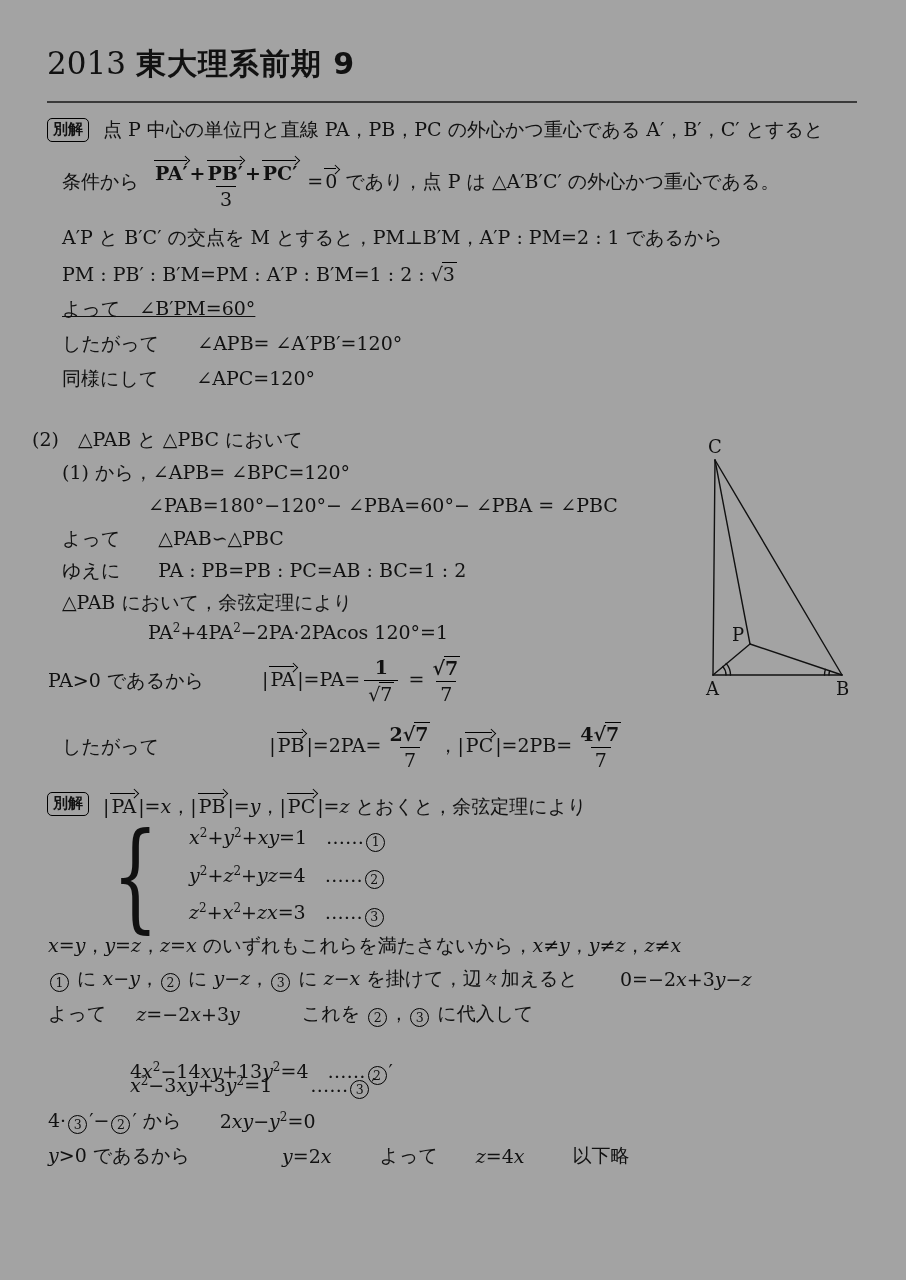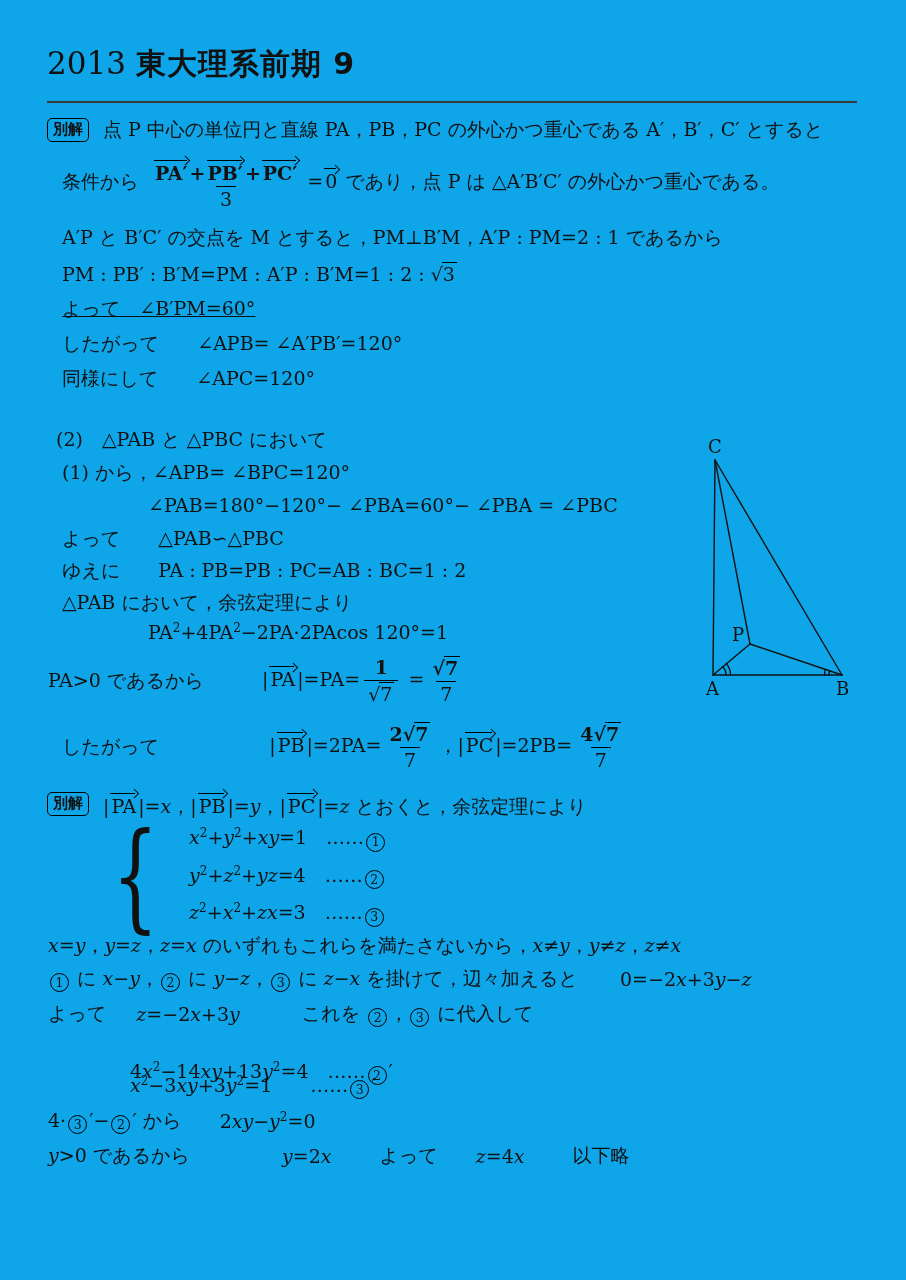--- a/index.html
+++ b/index.html
@@ -1,16 +1,16 @@
 <!DOCTYPE html>
 <html><head>
 <meta charset="utf-8">
 <style>
   html,body{margin:0;padding:0;background:#e8e8e8;}
-  .page{position:relative;width:906px;height:1280px;background:#0ea5e9;overflow:hidden;
+  .page{position:relative;width:906px;height:1280px;background:#a3a3a3;overflow:hidden;
         color:#111;font-family:"DejaVu Serif","DejaVu Sans",serif;font-size:19px;}
   .title-row{position:absolute;left:47px;top:44px;display:flex;align-items:baseline;gap:10px;}
   .title-year{font-family:"DejaVu Serif",serif;font-size:31px;}
   .title-main{font-family:"DejaVu Sans","Liberation Sans",sans-serif;font-weight:bold;font-size:30px;letter-spacing:1px;}
   .rule{position:absolute;left:47px;top:101px;width:810px;height:2px;background:#3a3a3a;}
   .row{position:absolute;display:flex;align-items:center;height:28px;white-space:pre;}
   .m{white-space:pre;}
   .badge{display:inline-flex;align-items:center;justify-content:center;
          border:1.6px solid #000;border-radius:5px;padding:1px 5px 2px;
          font-family:"DejaVu Sans","Liberation Sans",sans-serif;font-size:15px;font-weight:bold;white-space:nowrap;}
@@ -49,21 +49,21 @@
   <div class="rule"></div>
 
   <div id="rows">
       <div class="row" style="top: 116px; left: 47px;"><span class="badge">別解</span><span class="sp" style="width: 14px;"></span><span class="m">点 P 中心の単位円と直線 PA，PB，PC の外心かつ重心である A′，B′，C′ とすると</span></div>
       <div class="row" style="top: 150px; left: 62px; height: 66px;"><span class="m">条件から <span class="frac"><span class="num"><span class="vec"><span class="ar"></span>PA′</span>+<span class="vec"><span class="ar"></span>PB′</span>+<span class="vec"><span class="ar"></span>PC′</span></span><span class="den">3</span></span>=<span class="vec"><span class="ar"></span>0</span> であり，点 P は △A′B′C′ の外心かつ重心である。</span></div>
       <div class="row" style="top: 224px; left: 62px;"><span class="m">A′P と B′C′ の交点を M とすると，PM⊥B′M，A′P : PM=2 : 1 であるから</span></div>
       <div class="row" style="top: 258px; left: 62px; height: 30px;"><span class="m">PM : PB′ : B′M=PM : A′P : B′M=1 : 2 : √<span class="ov">3</span></span></div>
       <div class="row" style="top: 295px; left: 62px; text-decoration: underline;"><span class="m">よって　∠B′PM=60°</span></div>
       <div class="row" style="top: 330px; left: 62px;"><span class="m">したがって　　∠APB= ∠A′PB′=120°</span></div>
       <div class="row" style="top: 365px; left: 62px;"><span class="m">同様にして　　∠APC=120°</span></div>
-      <div class="row" style="top: 426px; left: 56px; text-align: right;"><span class="m">(2)　△PAB と △PBC において</span></div>
+      <div class="row" style="top: 426px; left: 32px; text-align: right;"><span class="m">(2)　△PAB と △PBC において</span></div>
       <div class="row" style="top: 459px; left: 62px;"><span class="m">(1) から，∠APB= ∠BPC=120°</span></div>
       <div class="row" style="top: 491px; left: 148px;"><span class="m">∠PAB=180°−120°− ∠PBA=60°− ∠PBA = ∠PBC</span></div>
       <div class="row" style="top: 525px; left: 62px;"><span class="m">よって　　△PAB∽△PBC</span></div>
       <div class="row" style="top: 557px; left: 62px;"><span class="m">ゆえに　　PA : PB=PB : PC=AB : BC=1 : 2</span></div>
       <div class="row" style="top: 589px; left: 62px;"><span class="m">△PAB において，余弦定理により</span></div>
       <div class="row" style="top: 616px; left: 148px; height: 32px;"><span class="m">PA<sup class="s">2</sup>+4PA<sup class="s">2</sup>−2PA·2PAcos 120°=1</span></div>
       <div class="row" style="top: 650px; left: 48px; height: 62px;"><span class="m">PA&gt;0 であるから</span><span class="sp" style="width: 58px;"></span><span class="m">|<span class="vec"><span class="ar"></span>PA</span>|=PA=<span class="frac"><span class="num">1</span><span class="den">√<span class="ov">7</span></span></span> =<span class="frac"><span class="num">√<span class="ov">7</span></span><span class="den">7</span></span></span></div>
       <div class="row" style="top: 716px; left: 62px; height: 62px;"><span class="m">したがって</span><span class="sp" style="width: 110px;"></span><span class="m">|<span class="vec"><span class="ar"></span>PB</span>|=2PA=<span class="frac"><span class="num">2√<span class="ov">7</span></span><span class="den">7</span></span>，|<span class="vec"><span class="ar"></span>PC</span>|=2PB=<span class="frac"><span class="num">4√<span class="ov">7</span></span><span class="den">7</span></span></span></div>
       <div class="row" style="top: 786px; left: 47px; height: 36px;"><span class="badge">別解</span><span class="sp" style="width: 14px;"></span><span class="m">|<span class="vec"><span class="ar"></span>PA</span>|=<span class="var">x</span>，|<span class="vec"><span class="ar"></span>PB</span>|=<span class="var">y</span>，|<span class="vec"><span class="ar"></span>PC</span>|=<span class="var">z</span> とおくと，余弦定理により</span></div>
       <div class="row" style="top: 824px; left: 112px; height: 104px;"><span class="sys"><span class="brace">{</span><span class="eqs"><span class="m"><span class="var">x</span><sup class="s">2</sup>+<span class="var">y</span><sup class="s">2</sup>+<span class="var">x</span><span class="var">y</span>=1　……<span class="circ">1</span></span><span class="m"><span class="var">y</span><sup class="s">2</sup>+<span class="var">z</span><sup class="s">2</sup>+<span class="var">y</span><span class="var">z</span>=4　……<span class="circ">2</span></span><span class="m"><span class="var">z</span><sup class="s">2</sup>+<span class="var">x</span><sup class="s">2</sup>+<span class="var">z</span><span class="var">x</span>=3　……<span class="circ">3</span></span></span></span></div>

